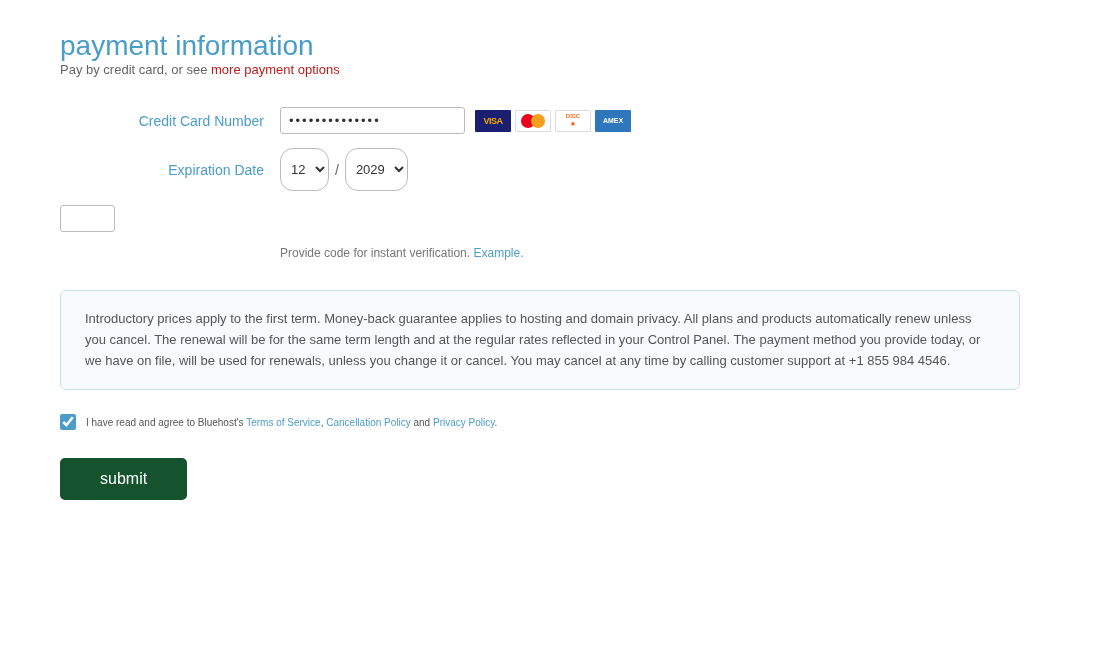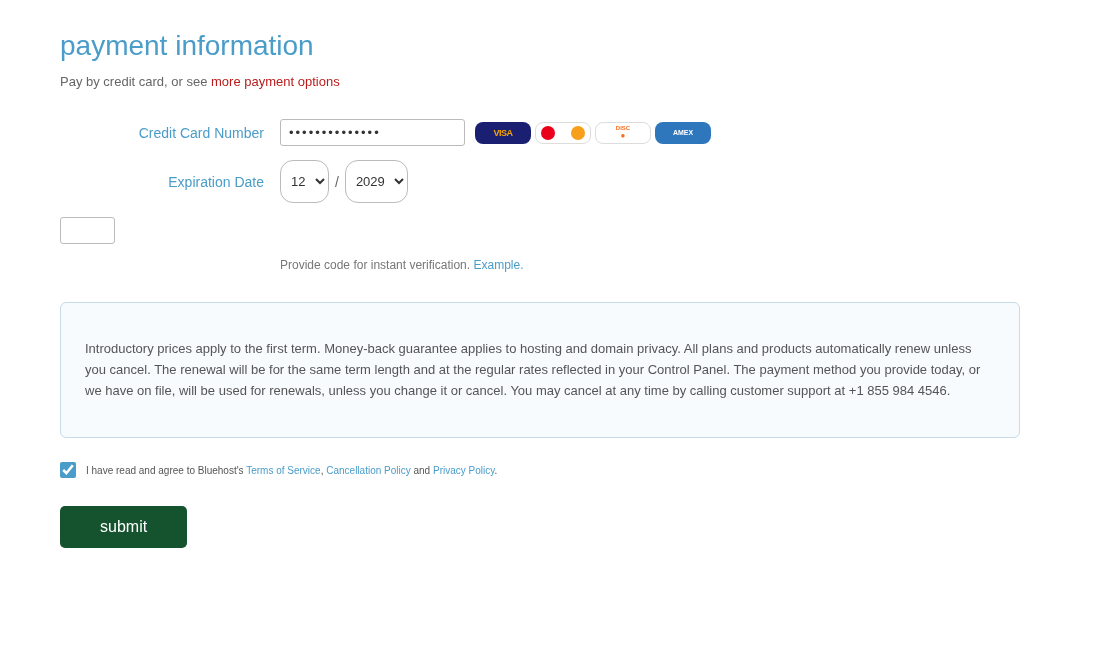--- a/index.html
+++ b/index.html
@@ -7,21 +7,20 @@
       font-family: Arial, sans-serif;
       background: #fff;
       color: #333;
       font-size: 14px;
       padding: 30px 60px;
     }
     .page-title {
       font-size: 28px;
       font-weight: 300;
       color: #4a9cc9;
-      margin-bottom: 12px;
     }
     .subtitle {
       color: #666;
       margin-bottom: 30px;
       font-size: 13px;
     }
     .subtitle a {
       color: #b91c1c;
       text-decoration: none;
     }
@@ -54,23 +53,23 @@
       font-size: 13px;
       letter-spacing: 2px;
       color: #333;
     }
     .cc-icons {
       display: flex;
       gap: 4px;
       align-items: center;
     }
     .cc-icon {
-      width: 56px;
+      width: 36px;
       height: 22px;
-      border-radius: 8px;
+      border-radius: 1px;
       display: flex;
       align-items: center;
       justify-content: center;
       font-size: 7px;
       font-weight: bold;
     }
     .cc-icon.visa {
       background: #1a1f71;
       color: #f7a600;
       font-size: 9px;
@@ -144,21 +143,21 @@
     }
     .cvv-help a {
       color: #4a9cc9;
       text-decoration: none;
     }
 
     .info-box {
       border: 1px solid #c8dce8;
       border-radius: 6px;
       background: #f7fbfe;
-      padding: 36px 24px;
+      padding: 18px 24px;
       margin-bottom: 24px;
       max-width: 960px;
       line-height: 1.6;
       color: #555;
       font-size: 13px;
     }
 
     .agree-row {
       display: flex;
       align-items: center;

